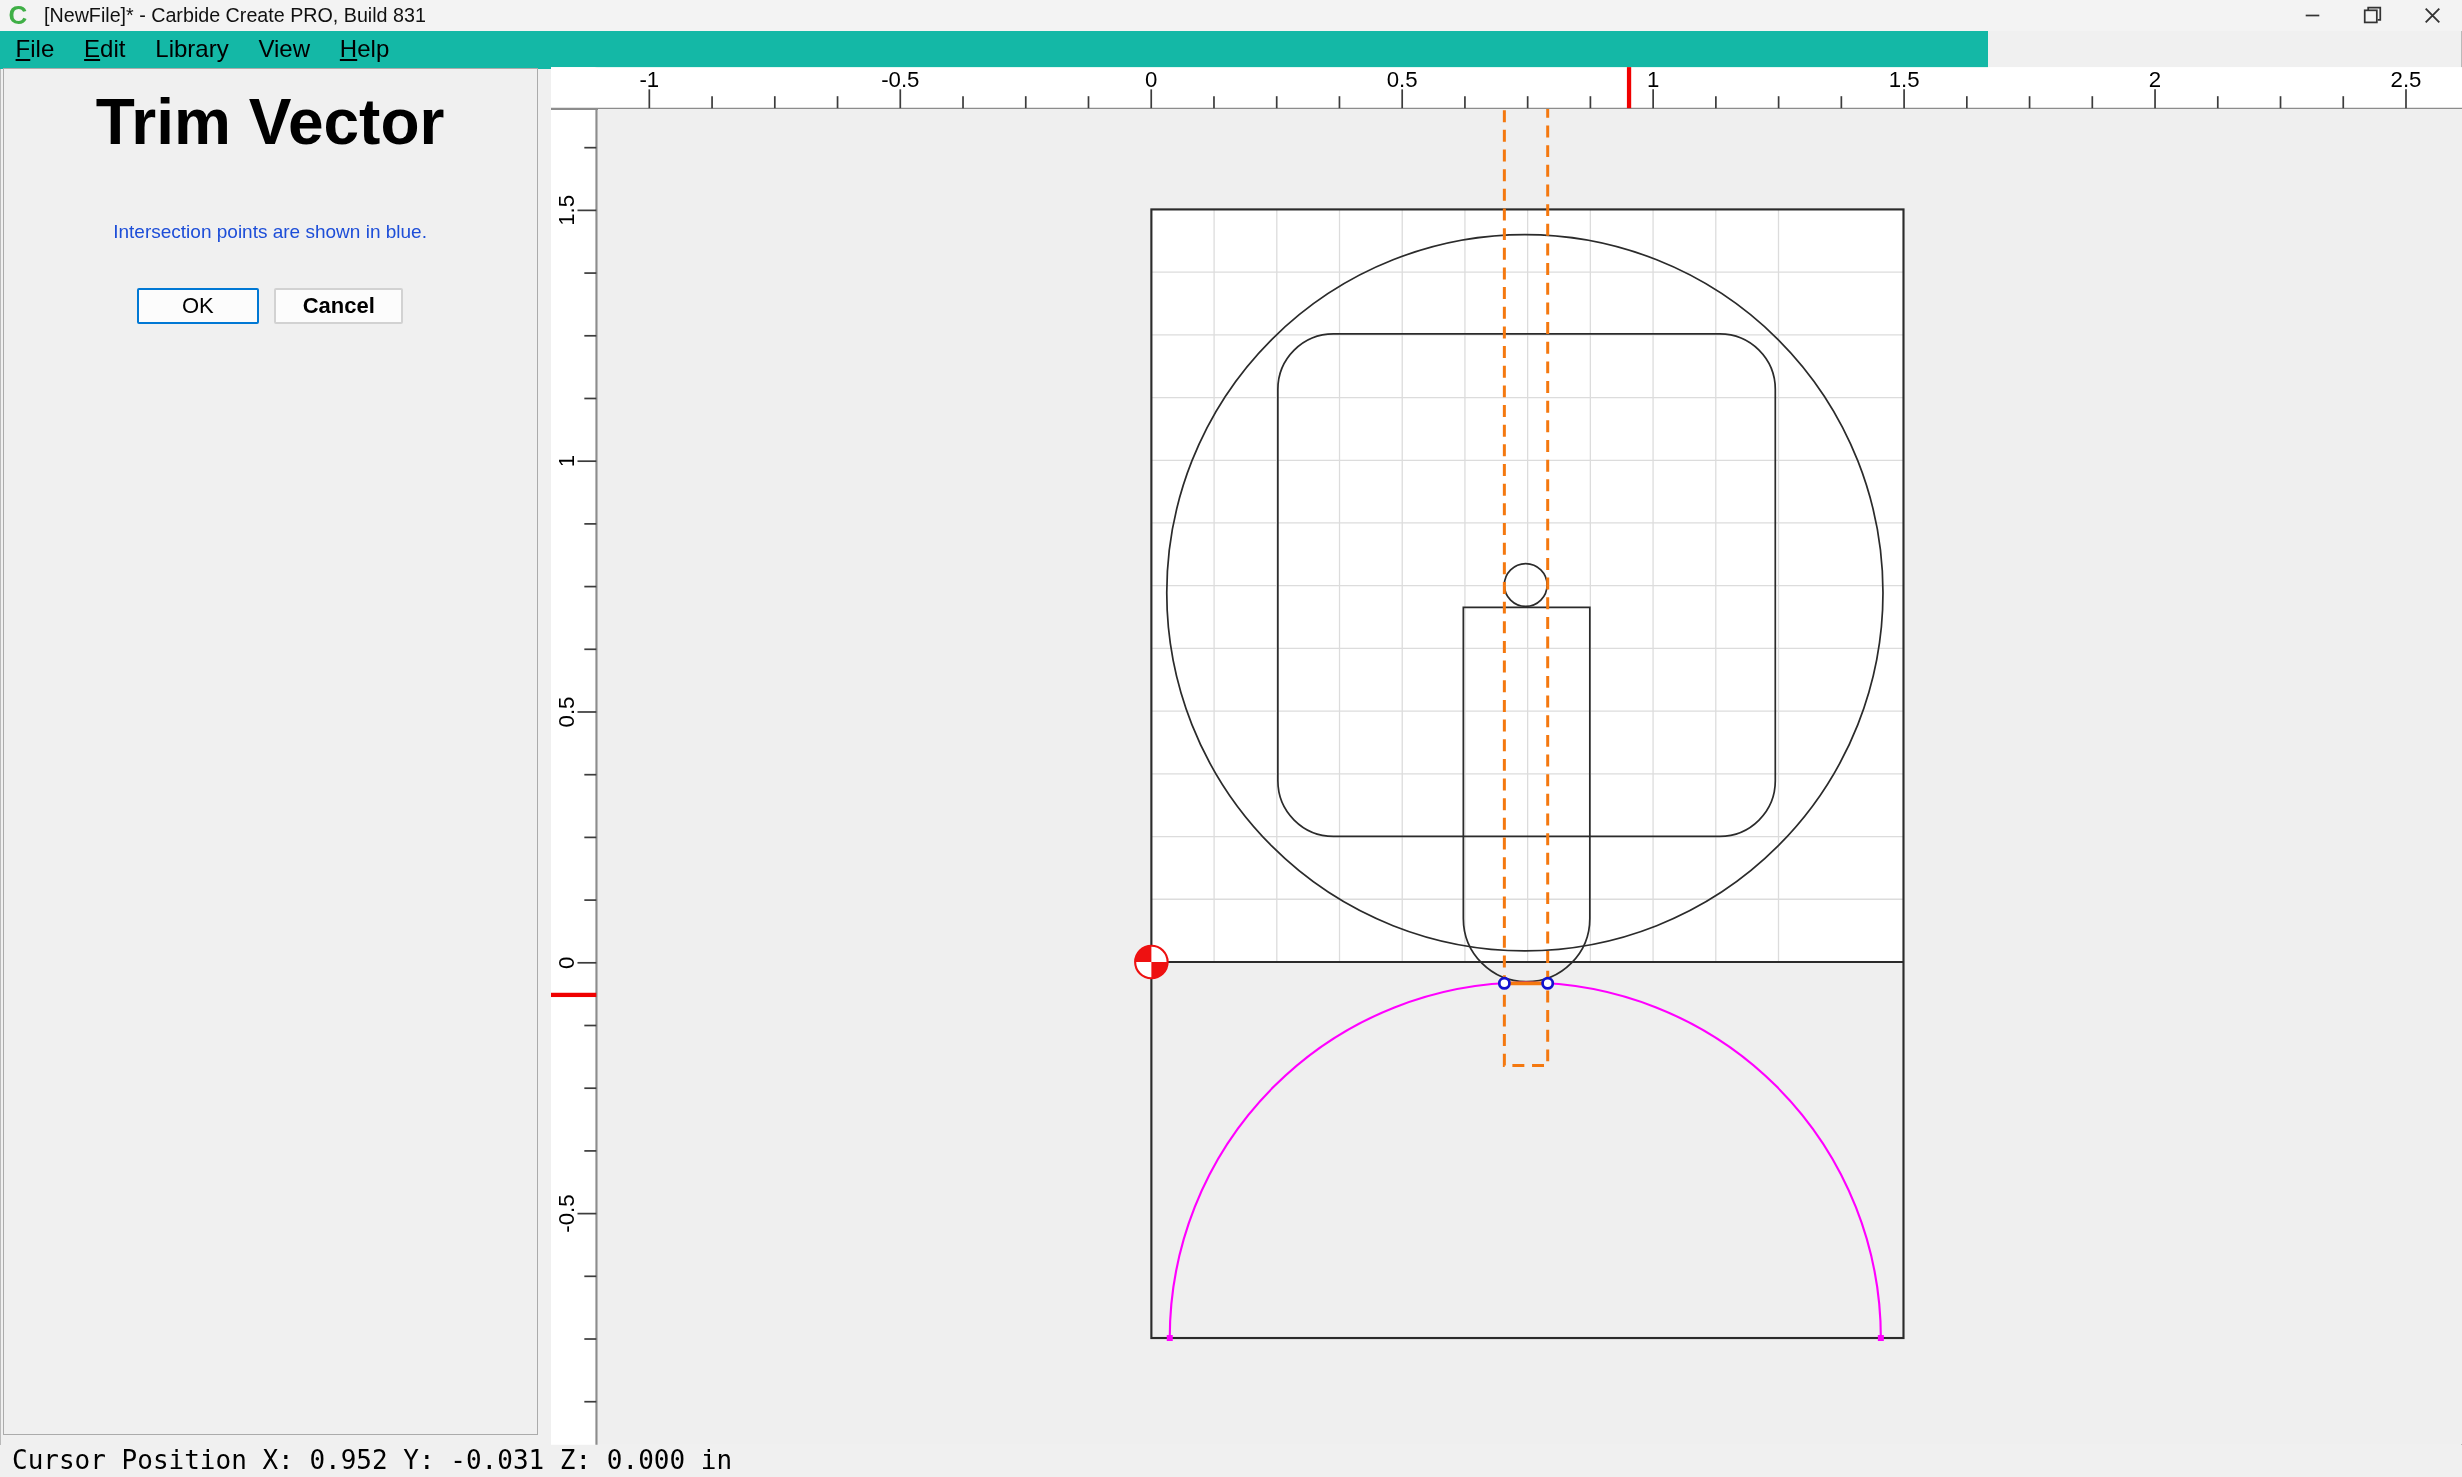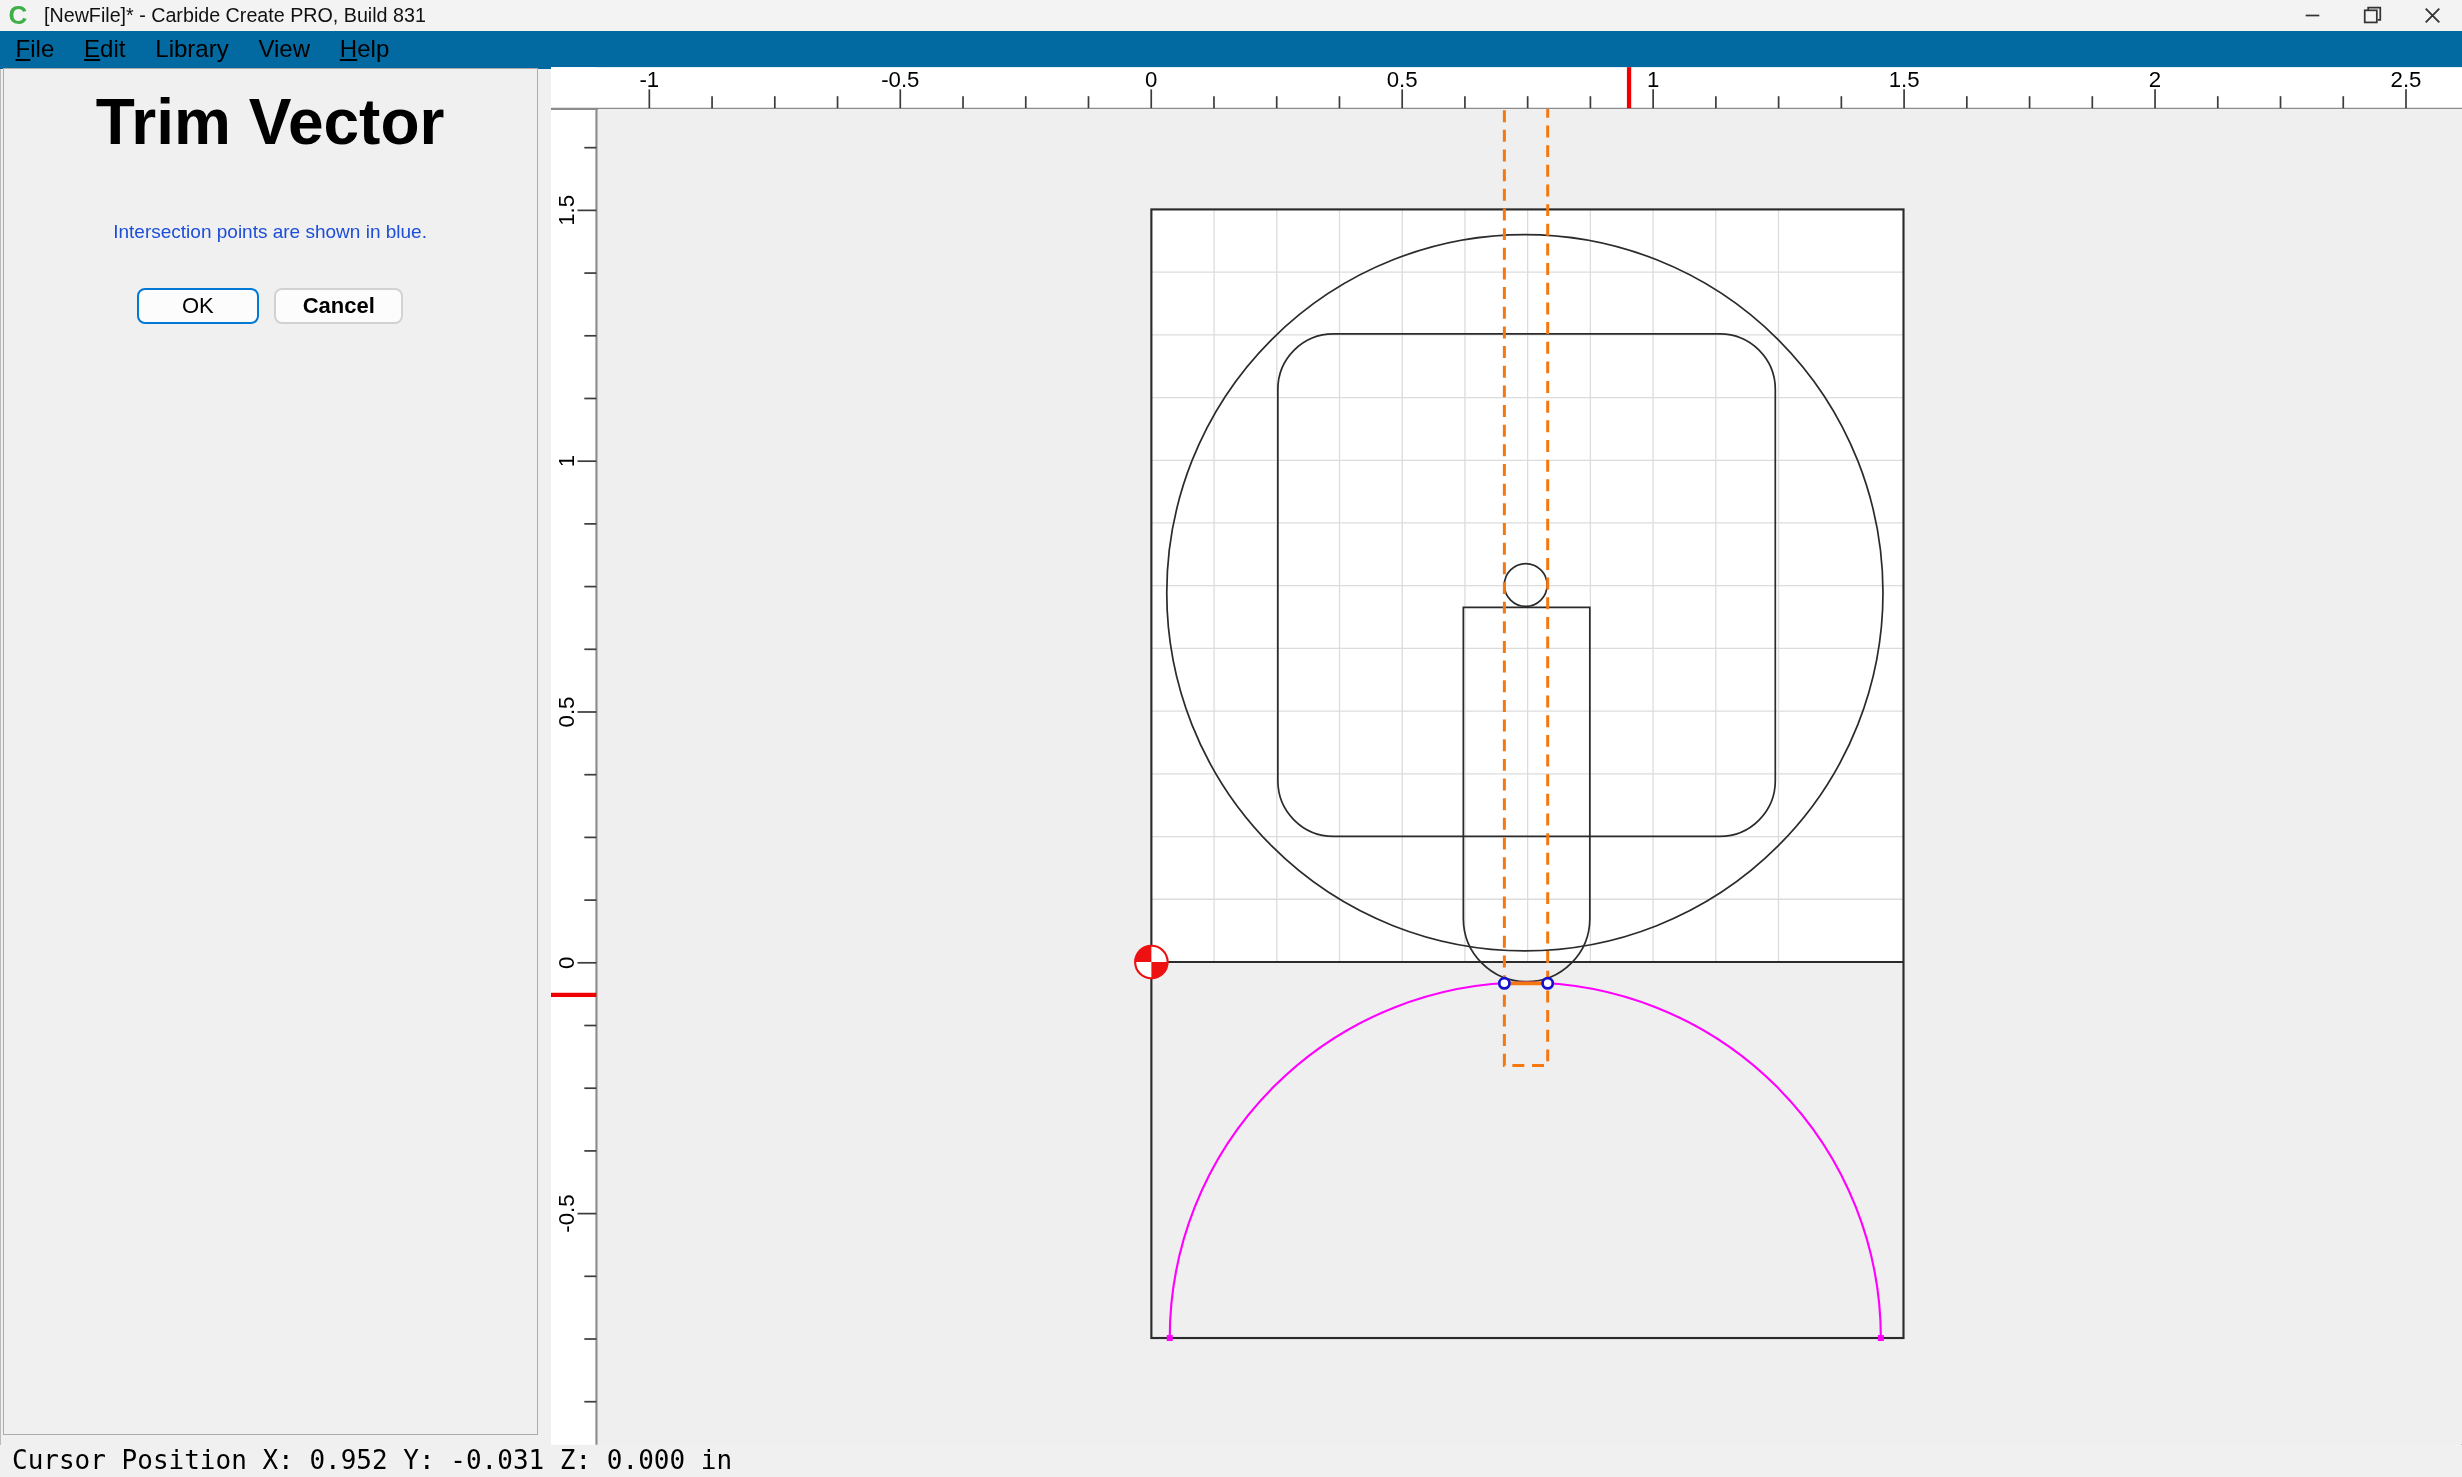--- a/index.html
+++ b/index.html
@@ -5,32 +5,32 @@
   html,body{margin:0;padding:0;background:#d8d8d8;}
   #app{position:relative;width:2462px;height:1477px;background:#f0f0f0;overflow:hidden;
        font-family:"Liberation Sans",sans-serif;box-shadow:inset 0 0 0 0.9px #b4b4b4;}
   
   #titlebar{position:absolute;left:0;top:0;width:2462px;height:31px;background:#f3f3f3;}
   #app-logo{position:absolute;left:8.5px;top:0.9px;font-size:26px;font-weight:800;color:#3faf46;line-height:29px;}
   #window-title{position:absolute;left:44px;top:0;height:31px;line-height:31px;font-size:19.7px;color:#111;}
   .winbtn{position:absolute;top:0;width:60px;height:31px;display:flex;align-items:center;justify-content:center;}
   #btn-min{right:120px;} #btn-restore{right:60px;} #btn-close{right:0;}
   
-  #menubar{position:absolute;left:0;top:31px;width:2462px;height:38px;background:#0369a1;}
+  #menubar{position:absolute;left:0;top:31px;width:1988px;height:38px;background:#14b8a6;}
   .menu-item{display:inline-block;padding:0 13px;height:38px;line-height:36px;font-size:24px;color:#000;cursor:default;}
   #menubar{padding-left:2.6px;box-sizing:border-box;}
   .menu-item u{text-decoration:underline;}
   
   #left-panel{position:absolute;left:2.6px;top:68px;width:535px;height:1367px;background:#f0f0f0;
               border:1.7px solid #ababab;box-sizing:border-box;text-align:center;}
   #panel-title{margin:0;padding-top:19px;font-size:64px;font-weight:bold;color:#000;line-height:68px;}
   .instr{font-size:19px;color:#1d4ed8;line-height:36px;margin:0;}
   #instr1{margin-top:58px;}
   #btn-row{margin-top:38px;display:flex;justify-content:center;gap:15.4px;}
-  .dlg-btn{width:122px;height:36px;border-radius:8px;background:#fcfcfc;font-size:22px;color:#000;
+  .dlg-btn{width:122px;height:36px;border-radius:2px;background:#fcfcfc;font-size:22px;color:#000;
            font-family:"Liberation Sans",sans-serif;display:flex;align-items:center;justify-content:center;box-sizing:border-box;}
   #ok-btn{border:2.1px solid #0078d4;}
   #cancel-btn{width:129px;border:2.1px solid #d2d2d2;font-weight:bold;}
   
   #hruler{position:absolute;left:551px;top:67px;}
   #vruler{position:absolute;left:551px;top:67px;}
   #canvas-wrap{position:absolute;left:598px;top:109px;width:1864px;height:1335px;background:#efefef;}
   
   #statusbar{position:absolute;left:0;top:1445px;width:2462px;height:32.5px;background:#f0f0f0;}
   #status-text{position:absolute;left:12px;top:0;height:32.5px;line-height:31px;

